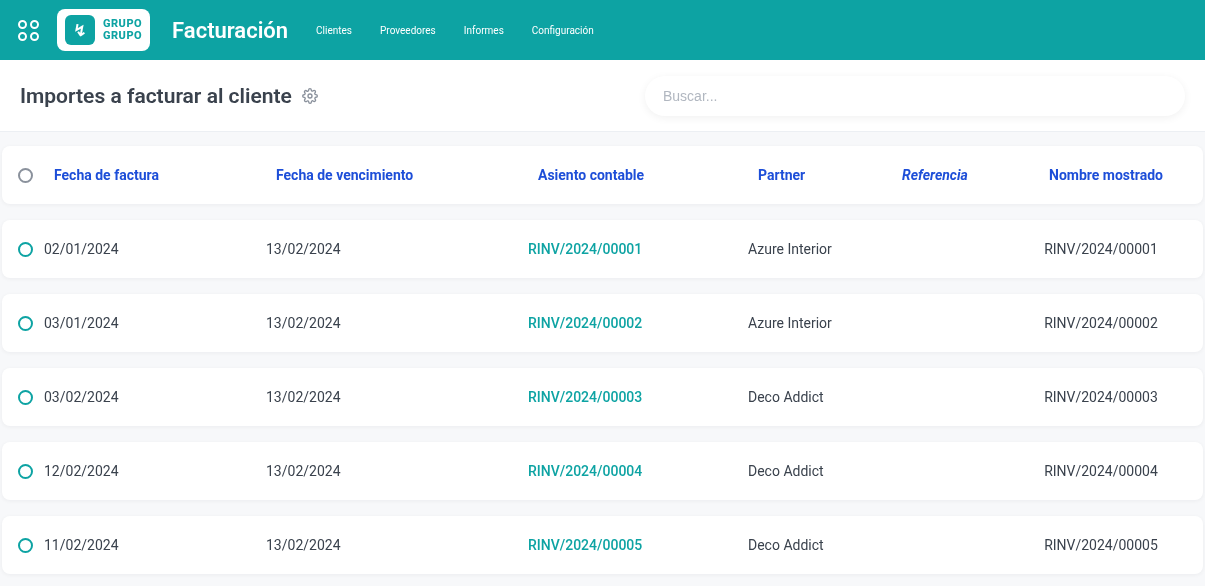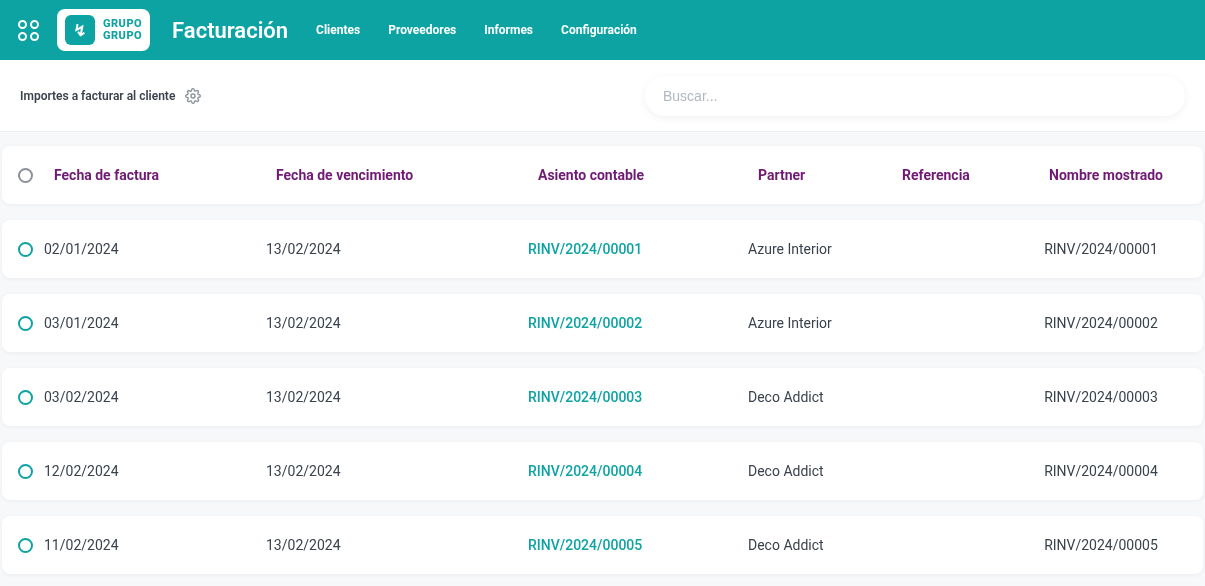--- a/index.html
+++ b/index.html
@@ -9,48 +9,48 @@
   .apps-icon { display: grid; grid-template-columns: repeat(2, 9px); grid-template-rows: repeat(2, 9px); gap: 3px; cursor: pointer; }
   .apps-icon span { width: 9px; height: 9px; border: 2px solid #fff; border-radius: 50%; }
   
   .logo-box { display: flex; align-items: center; gap: 8px; background: #fff; border-radius: 8px; padding: 6px 8px; }
   .logo-mark { width: 30px; height: 30px; background: #0da3a3; border-radius: 6px; display: flex; align-items: center; justify-content: center; color: #fff; font-weight: 800; font-size: 16px; font-family: Arial, sans-serif; }
   .logo-text { color: #0da3a3; font-weight: 800; line-height: 1.05; font-size: 11px; letter-spacing: 0.5px; }
   
   .app-title { color: #fff; font-weight: 600; font-size: 22px; margin: 0 10px 0 4px; }
   
   .nav-items { display: flex; gap: 28px; }
-  .nav-item { color: #fff; font-size: 12px; font-weight: 700; cursor: pointer; }
+  .nav-item { color: #fff; font-size: 10px; font-weight: 400; cursor: pointer; }
   
   .subbar { background: #fff; height: 72px; display: flex; align-items: center; justify-content: space-between; padding: 0 20px; border-bottom: 1px solid #eceff3; }
   .breadcrumb-wrap { display: flex; align-items: center; gap: 10px; }
-  .breadcrumb { font-size: 12px; font-weight: 600; color: #3a424d; text-align: center; }
+  .breadcrumb { font-size: 21px; font-weight: 600; color: #3a424d; text-align: center; }
   .gear { width: 16px; height: 16px; color: #8a919c; }
   
   .search-wrap { position: relative; }
   .search-input { height: 40px; width: 540px; border: 0; border-radius: 20px; background: #fff; box-shadow: 0 2px 8px rgba(0,0,0,0.06); padding: 0 18px; font-size: 14px; color: #3a424d; outline: none; }
   .search-input::placeholder { color: #b1b7c0; }
   
   .list-area { padding: 14px 2px 20px 2px; display: flex; flex-direction: column; gap: 16px; }
   .card { background: #fff; border-radius: 8px; box-shadow: 0 1px 4px rgba(16,24,40,0.05); display: flex; align-items: center; padding: 18px 16px; min-height: 58px; }
   .card.header { font-weight: 700; color: #2b323c; }
   
   .rsel { width: 26px; display: flex; align-items: center; }
   .radio { width: 15px; height: 15px; border: 2px solid #0da3a3; border-radius: 50%; cursor: pointer; }
   .radio.header-radio { border-color: #8a919c; }
   
   .col-invoice-date { width: 222px; padding-right: 12px; }
   .col-due-date { width: 262px; padding-right: 12px; }
   .col-entry { width: 220px; padding-right: 12px; }
   .col-partner { width: 144px; padding-right: 12px; }
-  .col-ref { width: 123px; padding-right: 12px; }
+  .col-ref { width: 123px; padding-right: 12px; font-style: italic; }
   .col-display { flex: 1; text-align: center; }
   
   .cell { font-size: 14px; color: #3a424d; }
-  .cell.header { font-weight: 700; color: #701a75; padding-left: 10px; }
+  .cell.header { font-weight: 700; color: #1d4ed8; padding-left: 10px; }
   .cell.link { color: #0da3a3; font-weight: 500; cursor: pointer; }
 </style>
 </head>
 <body>
 
 <div class="topbar">
   <div class="apps-icon">
     <span></span>
       <span></span>
       <span></span>

